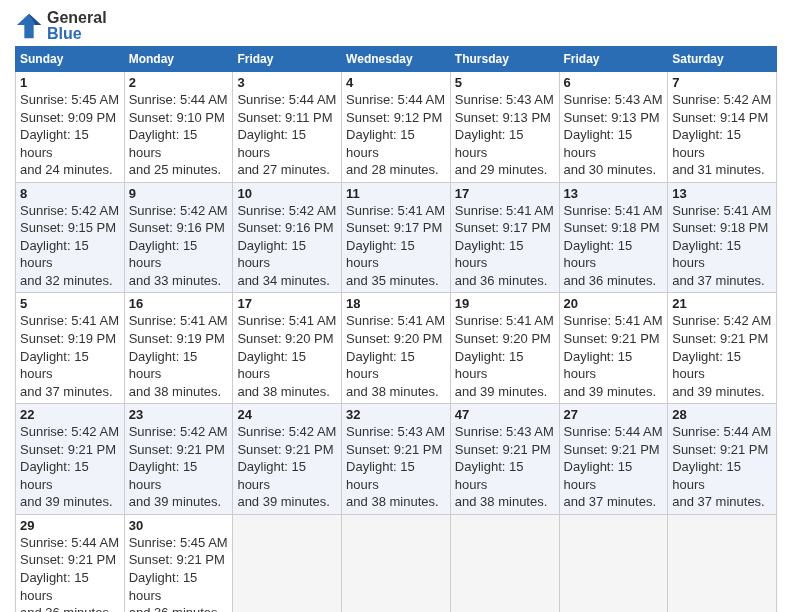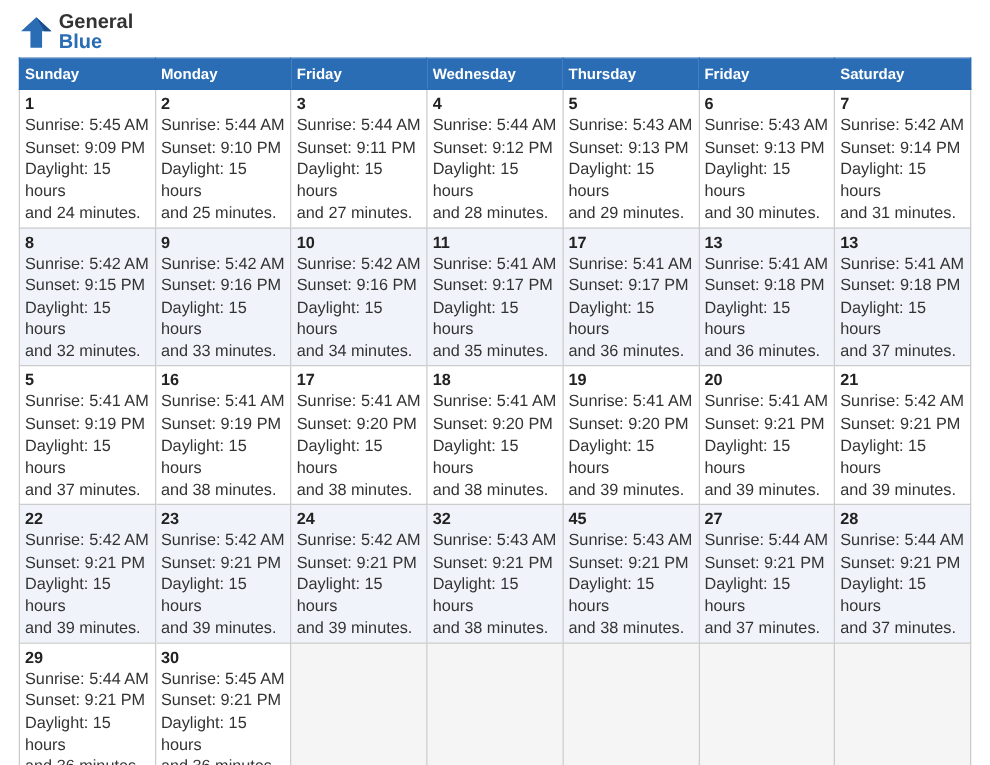--- a/index.html
+++ b/index.html
@@ -231,21 +231,21 @@
           </td>
           <td>
             <span class="day-num">24</span>
             <div class="day-info">Sunrise: 5:42 AM<br>Sunset: 9:21 PM<br>Daylight: 15 hours<br>and 39 minutes.</div>
           </td>
           <td>
             <span class="day-num">32</span>
             <div class="day-info">Sunrise: 5:43 AM<br>Sunset: 9:21 PM<br>Daylight: 15 hours<br>and 38 minutes.</div>
           </td>
           <td>
-            <span class="day-num">45</span>
+            <span class="day-num">47</span>
             <div class="day-info">Sunrise: 5:43 AM<br>Sunset: 9:21 PM<br>Daylight: 15 hours<br>and 38 minutes.</div>
           </td>
           <td>
             <span class="day-num">27</span>
             <div class="day-info">Sunrise: 5:44 AM<br>Sunset: 9:21 PM<br>Daylight: 15 hours<br>and 37 minutes.</div>
           </td>
           <td>
             <span class="day-num">28</span>
             <div class="day-info">Sunrise: 5:44 AM<br>Sunset: 9:21 PM<br>Daylight: 15 hours<br>and 37 minutes.</div>
           </td>

